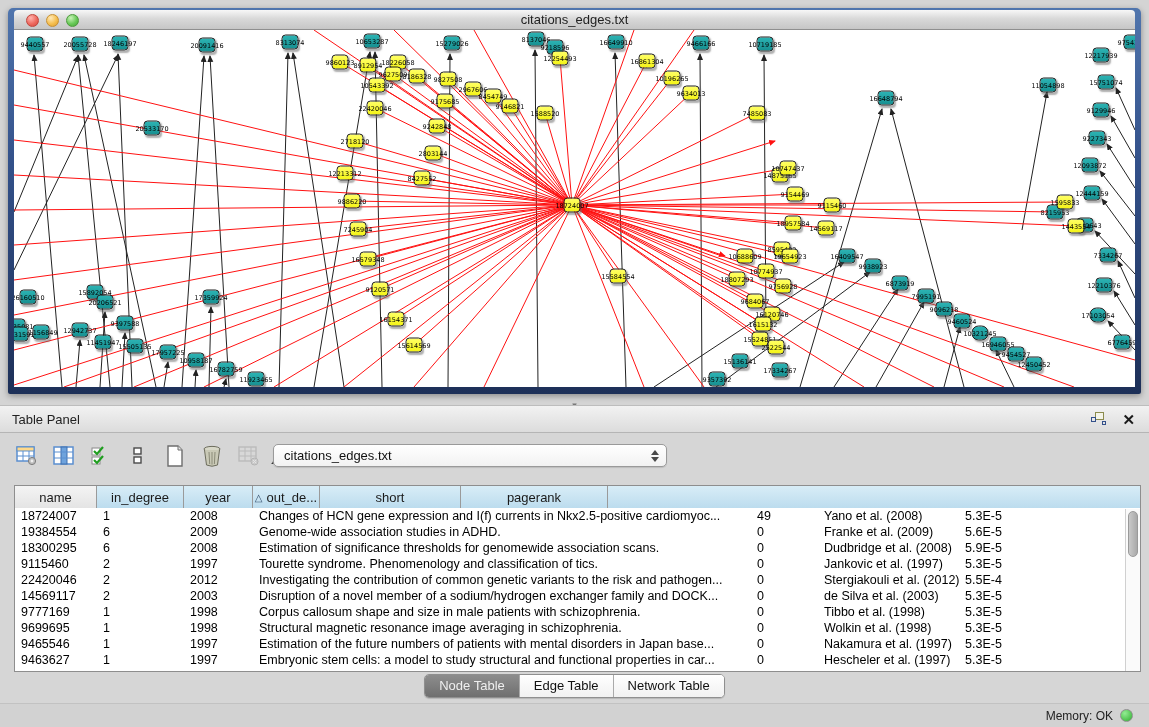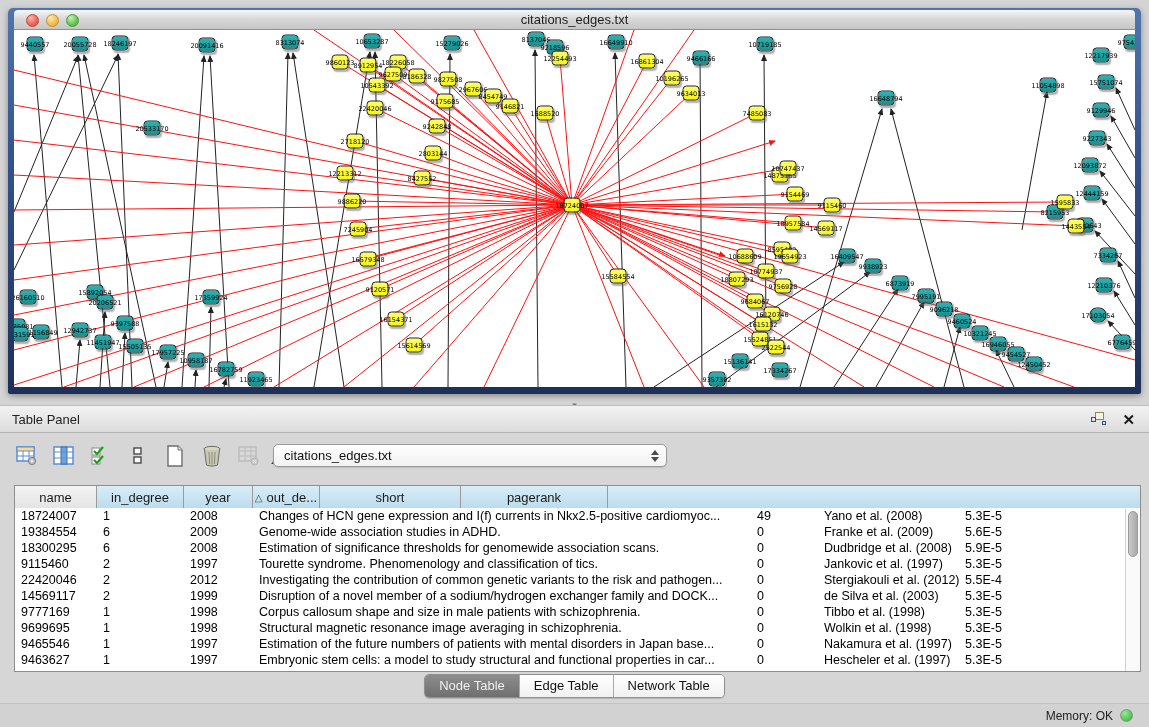--- a/index.html
+++ b/index.html
@@ -254,21 +254,21 @@
       </div>
       <div class="gnode t" style="left: 438px; top: 13px;">
         <span class="nlabel">15279026</span>
       </div>
       <div class="gnode t" style="left: 522px; top: 9px;">
         <span class="nlabel">8137046</span>
       </div>
       <div class="gnode t" style="left: 602px; top: 12px;">
         <span class="nlabel">16649910</span>
       </div>
-      <div class="gnode t" style="left: 687px; top: 28px;">
+      <div class="gnode t" style="left: 687px; top: 13px;">
         <span class="nlabel">9466166</span>
       </div>
       <div class="gnode t" style="left: 751px; top: 14px;">
         <span class="nlabel">10719185</span>
       </div>
       <div class="gnode t" style="left: 541px; top: 17px;">
         <span class="nlabel">9218596</span>
       </div>
       <div class="gnode t" style="left: 872px; top: 68px;">
         <span class="nlabel">16648794</span>
@@ -380,21 +380,21 @@
       </div>
       <div class="gnode t" style="left: 912px; top: 266px;">
         <span class="nlabel">7995191</span>
       </div>
       <div class="gnode t" style="left: 930px; top: 279px;">
         <span class="nlabel">9096218</span>
       </div>
       <div class="gnode t" style="left: 948px; top: 291px;">
         <span class="nlabel">9460524</span>
       </div>
-      <div class="gnode t" style="left: 966px; top: 303px;">
+      <div class="gnode t" style="left: 966px; top: 303px; border-radius: 7px;">
         <span class="nlabel">10321245</span>
       </div>
       <div class="gnode t" style="left: 984px; top: 314px;">
         <span class="nlabel">16946055</span>
       </div>
       <div class="gnode t" style="left: 1002px; top: 324px;">
         <span class="nlabel">9454527</span>
       </div>
       <div class="gnode t" style="left: 1020px; top: 334px;">
         <span class="nlabel">12450452</span>
@@ -693,21 +693,21 @@
           <div class="td" style="width: 87px;">2</div>
           <div class="td" style="width: 69px;">2012</div>
           <div class="td" style="width: 498px;">Investigating the contribution of common genetic variants to the risk and pathogen...</div>
           <div class="td" style="width: 67px;">0</div>
           <div class="td" style="width: 141px;">Stergiakouli et al. (2012)</div>
           <div class="td" style="width: 147px;">5.5E-4</div>
         </div>
         <div class="trow">
           <div class="td" style="width: 82px;">14569117</div>
           <div class="td" style="width: 87px;">2</div>
-          <div class="td" style="width: 69px;">1999</div>
+          <div class="td" style="width: 69px;">2003</div>
           <div class="td" style="width: 498px;">Disruption of a novel member of a sodium/hydrogen exchanger family and DOCK...</div>
           <div class="td" style="width: 67px;">0</div>
           <div class="td" style="width: 141px;">de Silva et al. (2003)</div>
           <div class="td" style="width: 147px;">5.3E-5</div>
         </div>
         <div class="trow">
           <div class="td" style="width: 82px;">9777169</div>
           <div class="td" style="width: 87px;">1</div>
           <div class="td" style="width: 69px;">1998</div>
           <div class="td" style="width: 498px;">Corpus callosum shape and size in male patients with schizophrenia.</div>

